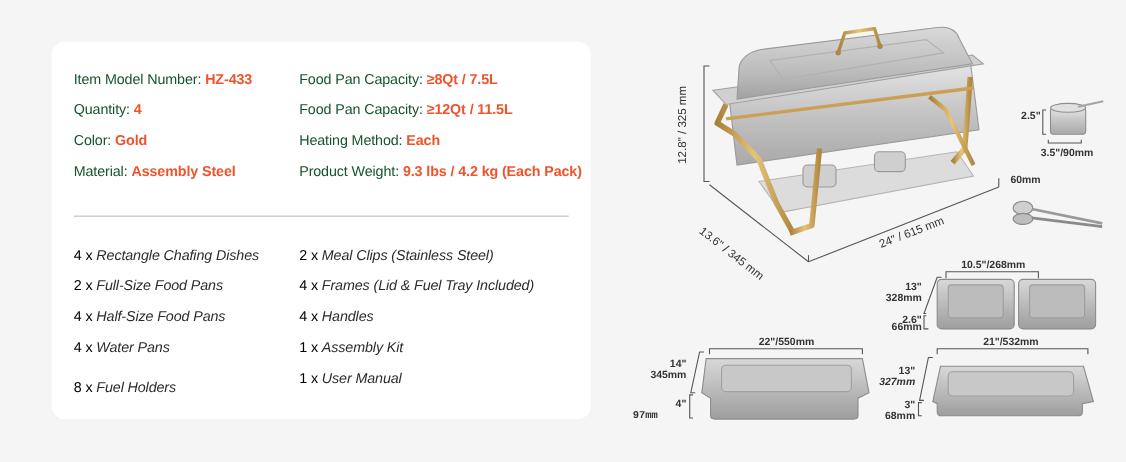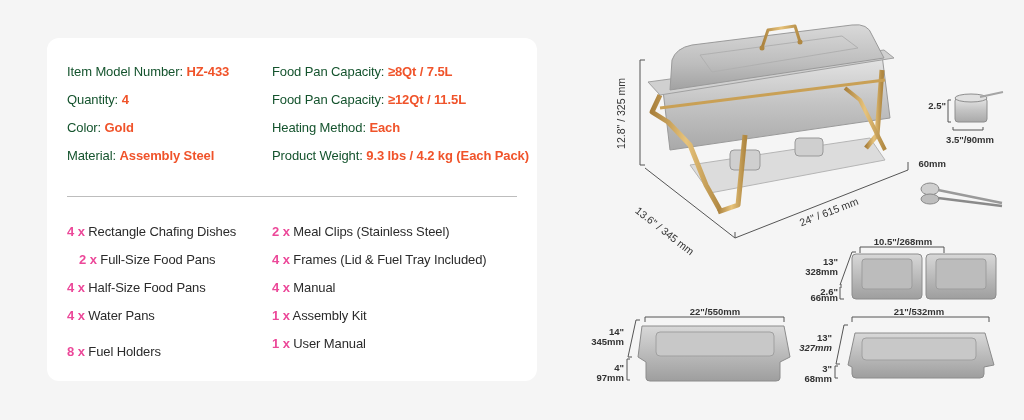--- a/index.html
+++ b/index.html
@@ -30,22 +30,22 @@
     letter-spacing: -0.1px;
   }
   .spec-label { color: #14532d; }
   .spec-value { color: #f0532a; font-weight: bold; margin-top: 48px; }
   .divider {
     position: absolute;
     left: 20px; top: 158px;
     width: 450px; height: 1px;
     background: #bdbdbd;
   }
-  .qty { color: #ec4899; font-weight: bold; }
-  .item-text { color: #2b2b2b; }
+  .qty { color: #000000; font-weight: normal; }
+  .item-text { color: #2b2b2b; font-style: italic; }
   .dim-label {
     position: absolute;
     font-size: 10.5px;
     color: #333;
     white-space: nowrap;
     line-height: 11px;
   }
   .dim-label.bold { font-weight: bold; font-size: 9.5px; text-align: right; }
   .dim-label.center { text-align: center; font-weight: bold; font-size: 9.5px; }
   svg { position: absolute; overflow: visible; }
@@ -63,28 +63,28 @@
     <div class="spec-row" style="left:205px;top:0"><span class="spec-label">Food Pan Capacity: </span><span class="spec-value">≥8Qt / 7.5L</span></div>
     <div class="spec-row" style="left:205px;top:28px"><span class="spec-label">Food Pan Capacity: </span><span class="spec-value">≥12Qt / 11.5L</span></div>
     <div class="spec-row" style="left:205px;top:56px"><span class="spec-label">Heating Method: </span><span class="spec-value">Each</span></div>
     <div class="spec-row" style="left:205px;top:84px"><span class="spec-label">Product Weight: </span><span class="spec-value">9.3 lbs / 4.2 kg (Each Pack)</span></div>
   </div>
 
   <div class="divider"></div>
 
   <div class="spec-grid" style="top:186px">
     <div class="spec-row" style="left:0;top:0"><span class="qty">4 x</span> <span class="item-text">Rectangle Chafing Dishes</span></div>
-    <div class="spec-row" style="left:12px;top:28px"><span class="qty">2 x</span> <span class="item-text">Full-Size Food Pans</span></div>
+    <div class="spec-row" style="left:0;top:28px"><span class="qty">2 x</span> <span class="item-text">Full-Size Food Pans</span></div>
     <div class="spec-row" style="left:0;top:56px"><span class="qty">4 x</span> <span class="item-text">Half-Size Food Pans</span></div>
     <div class="spec-row" style="left:0;top:84px"><span class="qty">4 x</span> <span class="item-text">Water Pans</span></div>
     <div class="spec-row" style="left:0;top:120px"><span class="qty">8 x</span> <span class="item-text">Fuel Holders</span></div>
 
     <div class="spec-row" style="left:205px;top:0"><span class="qty">2 x</span> <span class="item-text">Meal Clips (Stainless Steel)</span></div>
     <div class="spec-row" style="left:205px;top:28px"><span class="qty">4 x</span> <span class="item-text">Frames (Lid &amp; Fuel Tray Included)</span></div>
-    <div class="spec-row" style="left:205px;top:56px"><span class="qty">4 x</span> <span class="item-text">Manual</span></div>
+    <div class="spec-row" style="left:205px;top:56px"><span class="qty">4 x</span> <span class="item-text">Handles</span></div>
     <div class="spec-row" style="left:205px;top:84px"><span class="qty">1 x</span> <span class="item-text">Assembly Kit</span></div>
     <div class="spec-row" style="left:205px;top:112px"><span class="qty">1 x</span> <span class="item-text">User Manual</span></div>
   </div>
 </div>
 
 <div>
 
   <svg style="left:0;top:0" width="1024" height="420">
     <defs>
       <linearGradient id="steel" x1="0" y1="0" x2="0" y2="1">
@@ -178,20 +178,20 @@
   <div class="dim-label center" style="left:868px;top:236px;width:70px;">10.5"/268mm</div>
   <div class="dim-label bold" style="left:808px;top:256px;width:30px;">13"</div>
   <div class="dim-label bold" style="left:800px;top:266px;width:38px;">328mm</div>
   <div class="dim-label bold" style="left:808px;top:286px;width:30px;">2.6"</div>
   <div class="dim-label bold" style="left:800px;top:292px;width:38px;">66mm</div>
 
   <div class="dim-label center" style="left:680px;top:306px;width:70px;">22"/550mm</div>
   <div class="dim-label bold" style="left:596px;top:326px;width:28px;">14"</div>
   <div class="dim-label bold" style="left:590px;top:336px;width:34px;">345mm</div>
   <div class="dim-label bold" style="left:596px;top:362px;width:28px;">4"</div>
-  <div class="dim-label bold" style="left:590px;top:372px;width:34px;">97mm</div>
+  <div class="dim-label bold" style="left:564px;top:372px;width:34px;font-family:Liberation Mono, monospace;">97mm</div>
 
   <div class="dim-label center" style="left:884px;top:306px;width:70px;">21"/532mm</div>
   <div class="dim-label bold" style="left:800px;top:332px;width:32px;">13"</div>
   <div class="dim-label bold" style="left:794px;top:342px;width:38px;font-style:italic;">327mm</div>
   <div class="dim-label bold" style="left:800px;top:363px;width:32px;">3"</div>
   <div class="dim-label bold" style="left:794px;top:373px;width:38px;">68mm</div>
 </div>
 
 </body></html>

